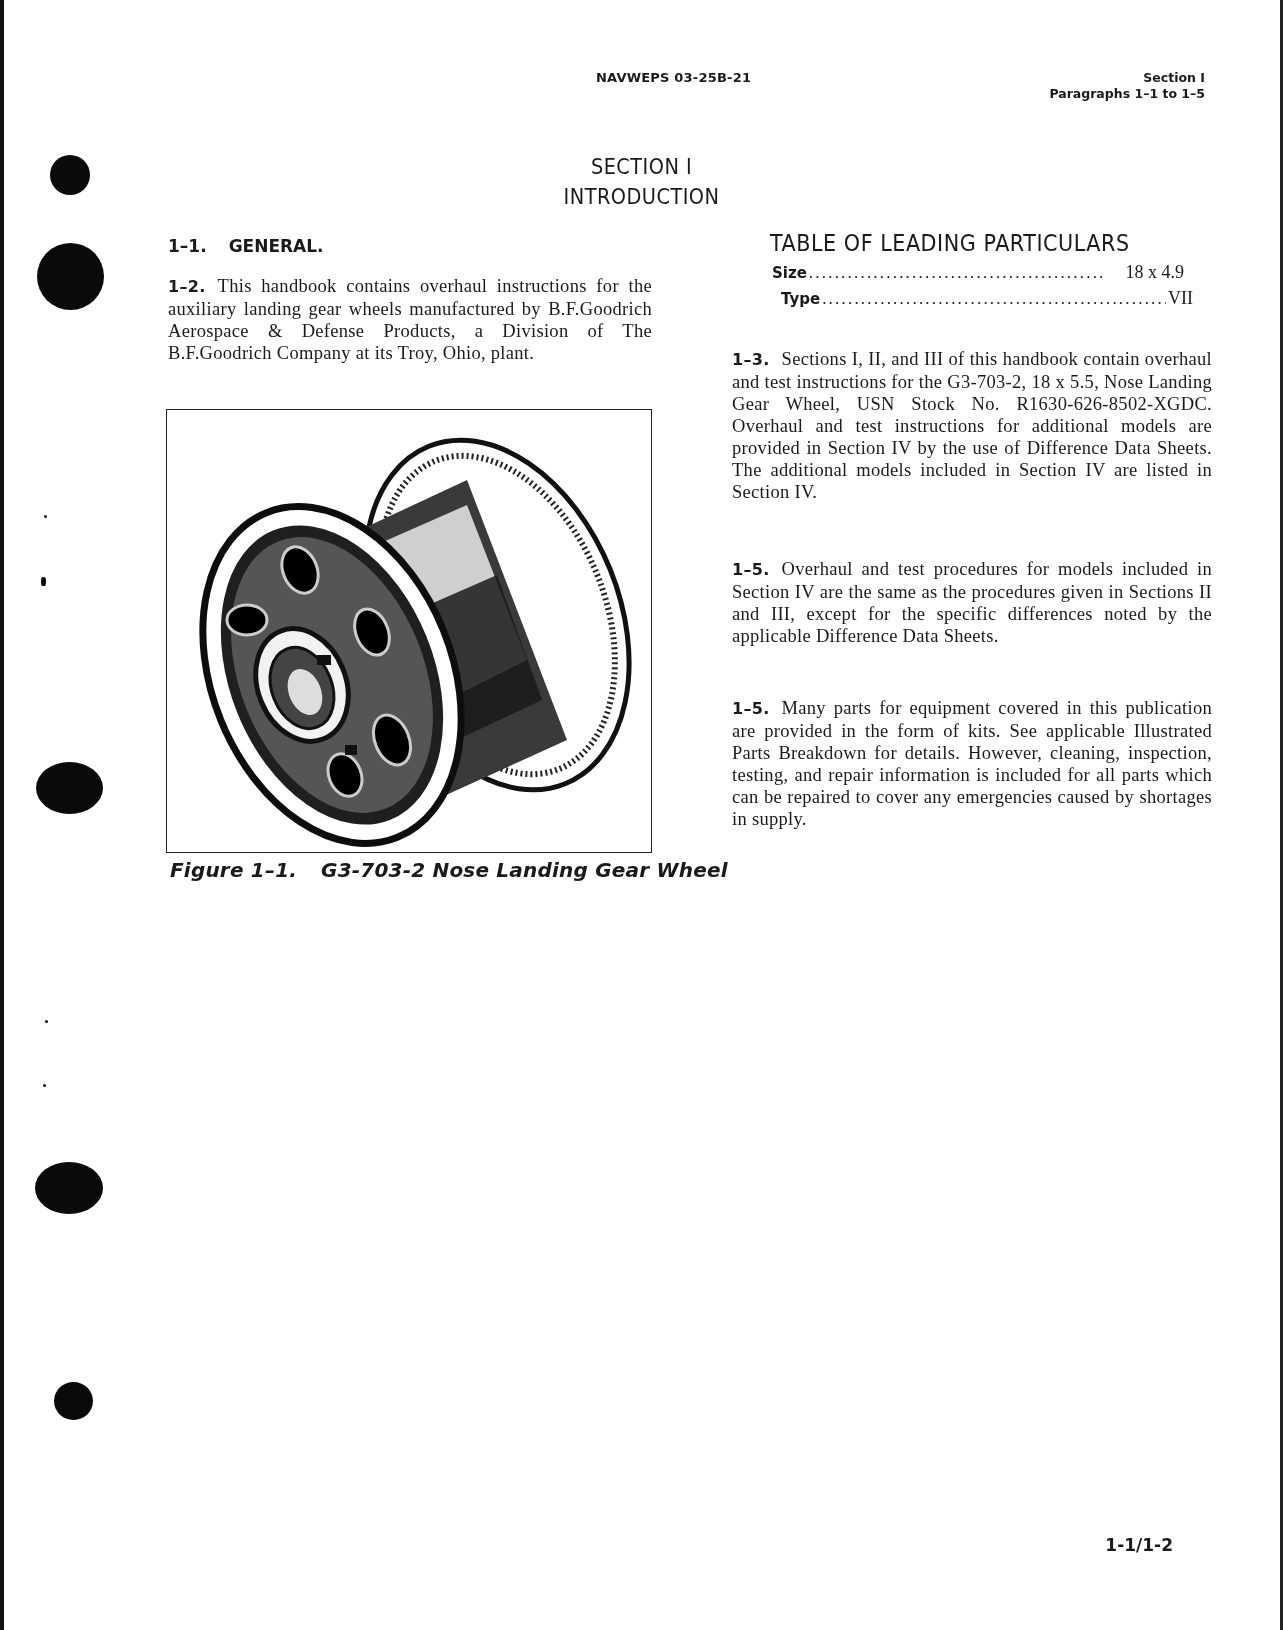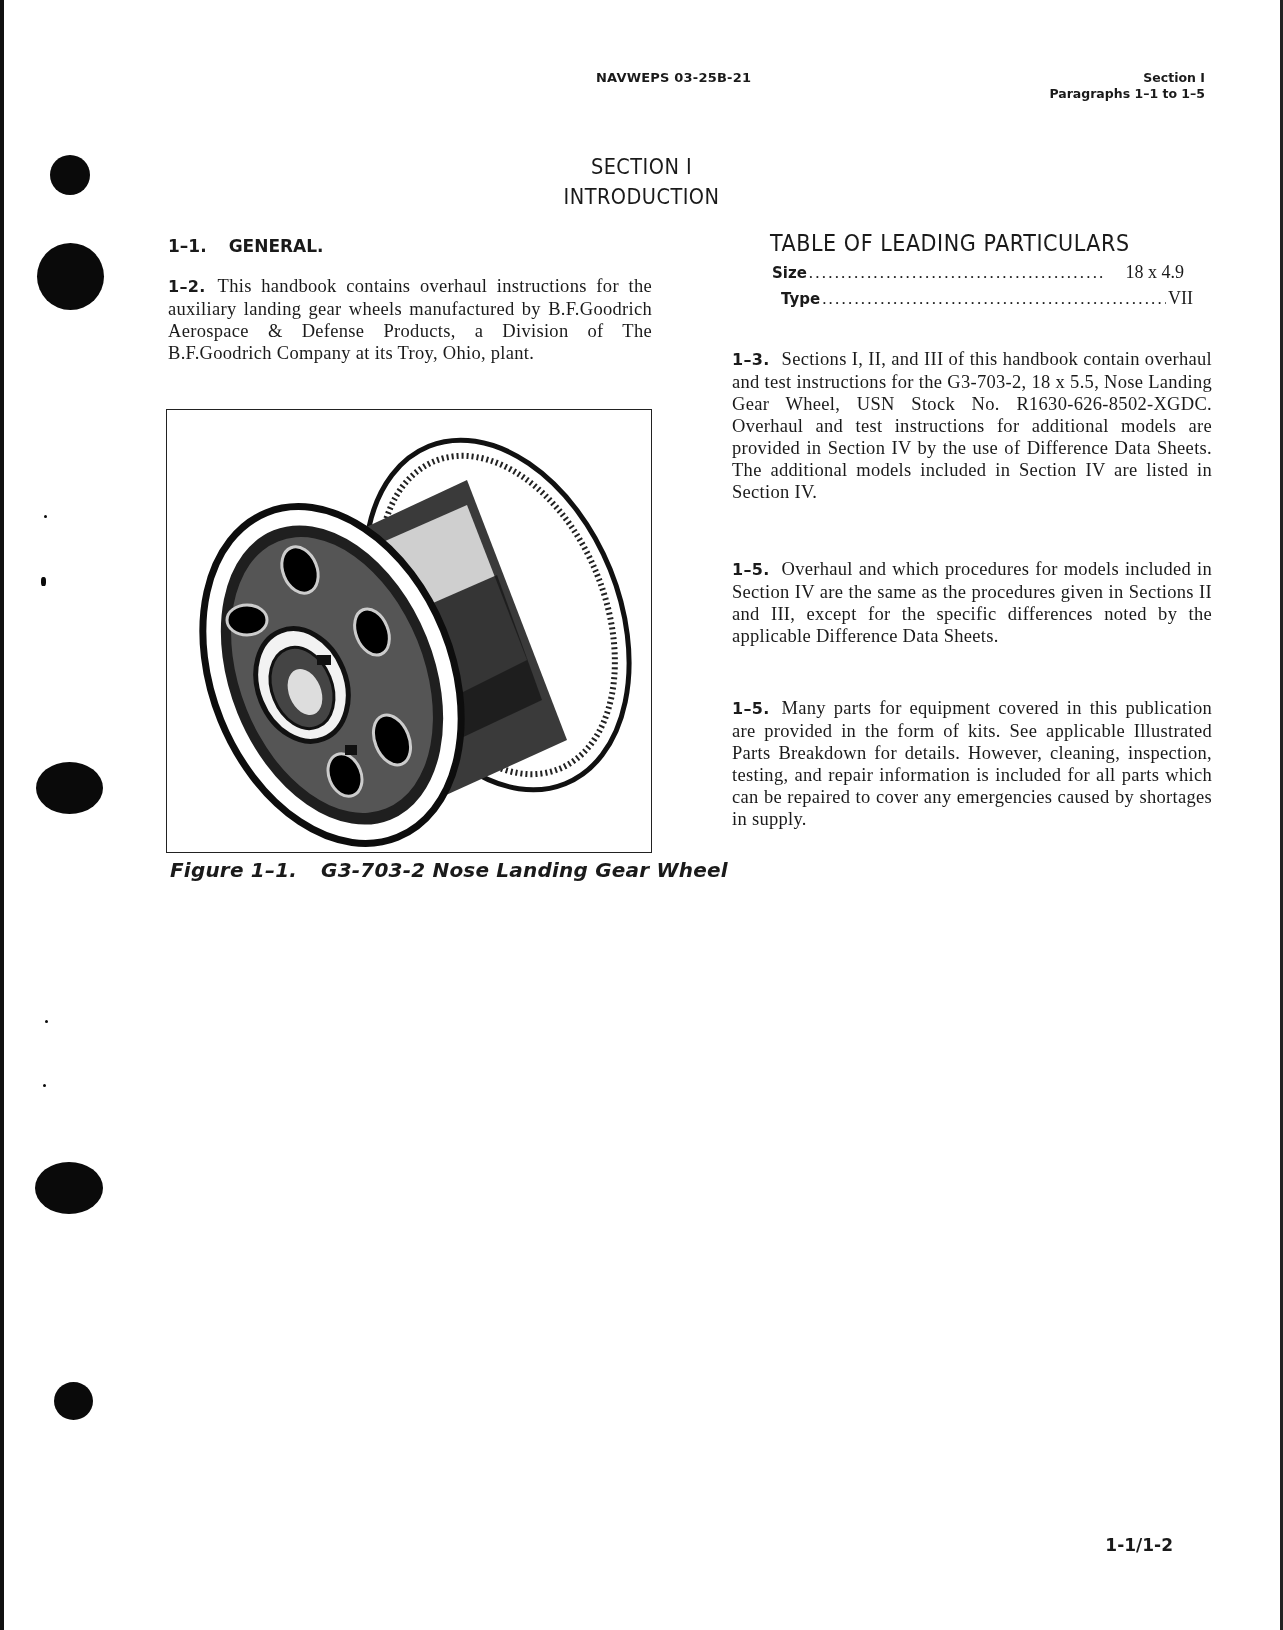--- a/index.html
+++ b/index.html
@@ -119,21 +119,21 @@
     <span class="lbl">Type</span>
     <span class="dots">..............................................................</span>
     <span class="val">VII</span>
   </div>
 
   <div class="col-right serif p13">
     <span class="pnum">1–3.</span><span>Sections I, II, and III of this handbook contain overhaul and test instructions for the G3-703-2, 18 x 5.5, Nose Landing Gear Wheel, USN Stock No. R1630-626-8502-XGDC. Overhaul and test instructions for additional models are provided in Section IV by the use of Difference Data Sheets. The additional models included in Section IV are listed in Section IV.</span>
   </div>
 
   <div class="col-right serif p14">
-    <span class="pnum">1–5.</span><span>Overhaul and which procedures for models included in Section IV are the same as the procedures given in Sections II and III, except for the specific differences noted by the applicable Difference Data Sheets.</span>
+    <span class="pnum">1–5.</span><span>Overhaul and test procedures for models included in Section IV are the same as the procedures given in Sections II and III, except for the specific differences noted by the applicable Difference Data Sheets.</span>
   </div>
 
   <div class="col-right serif p15">
     <span class="pnum">1–5.</span><span>Many parts for equipment covered in this publication are provided in the form of kits. See applicable Illustrated Parts Breakdown for details. However, cleaning, inspection, testing, and repair information is included for all parts which can be repaired to cover any emergencies caused by shortages in supply.</span>
   </div>
 
   <div class="footer-page">1-1/1-2</div>
 </div>
 
 </body></html>

